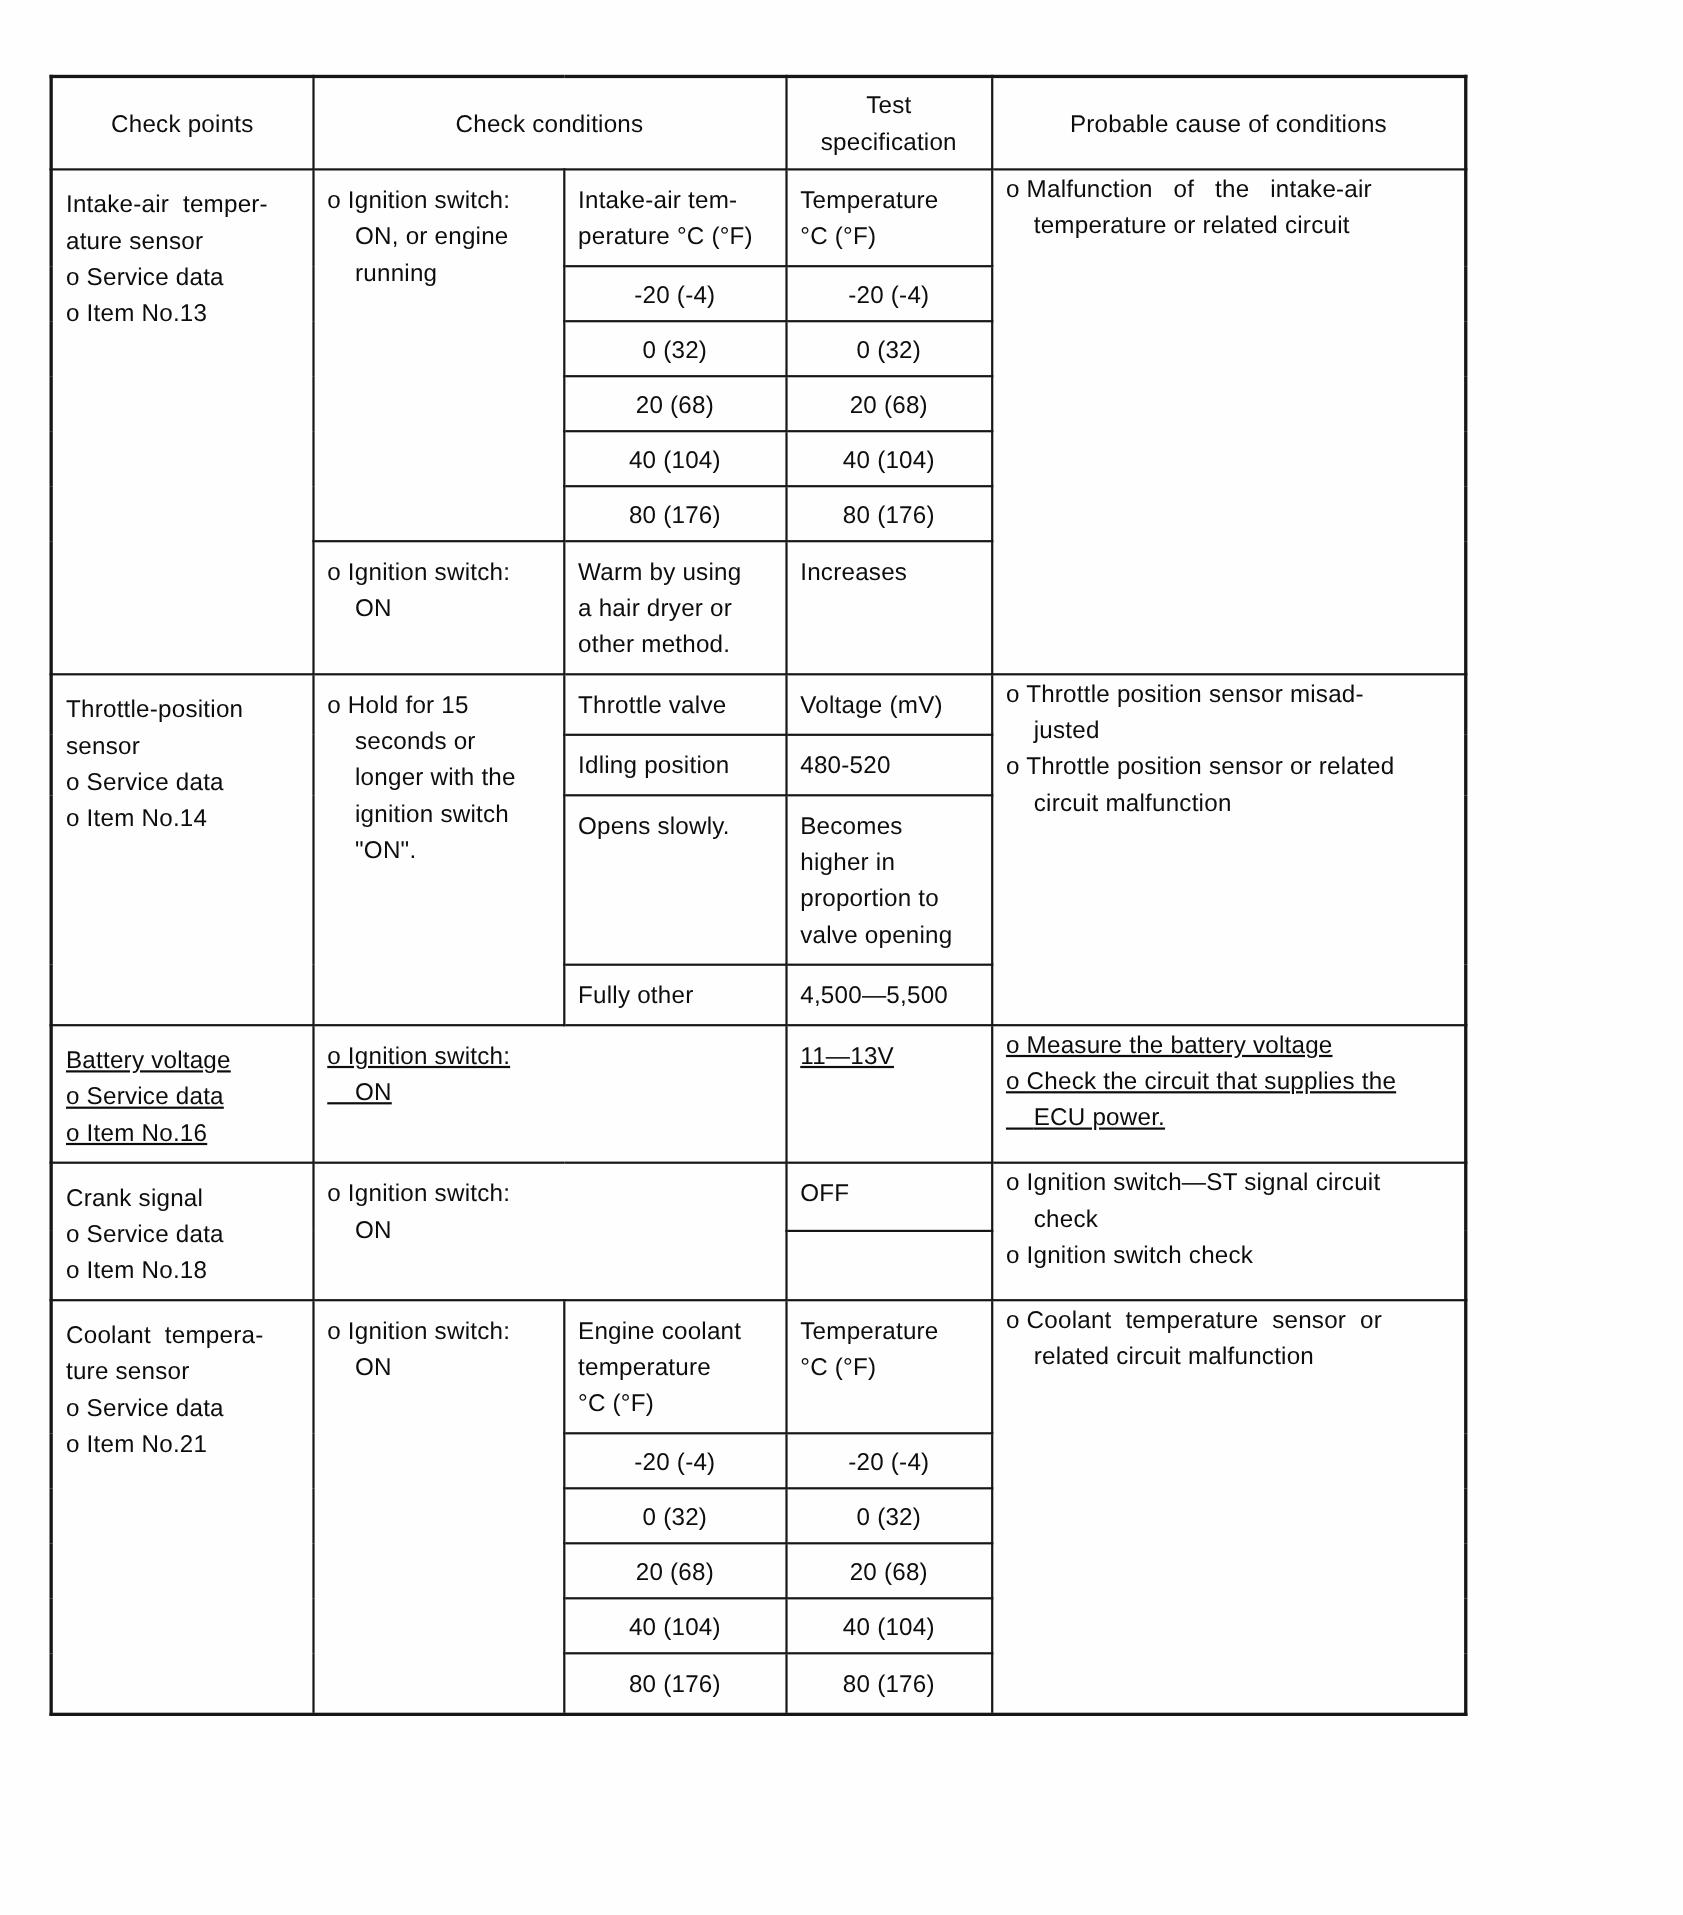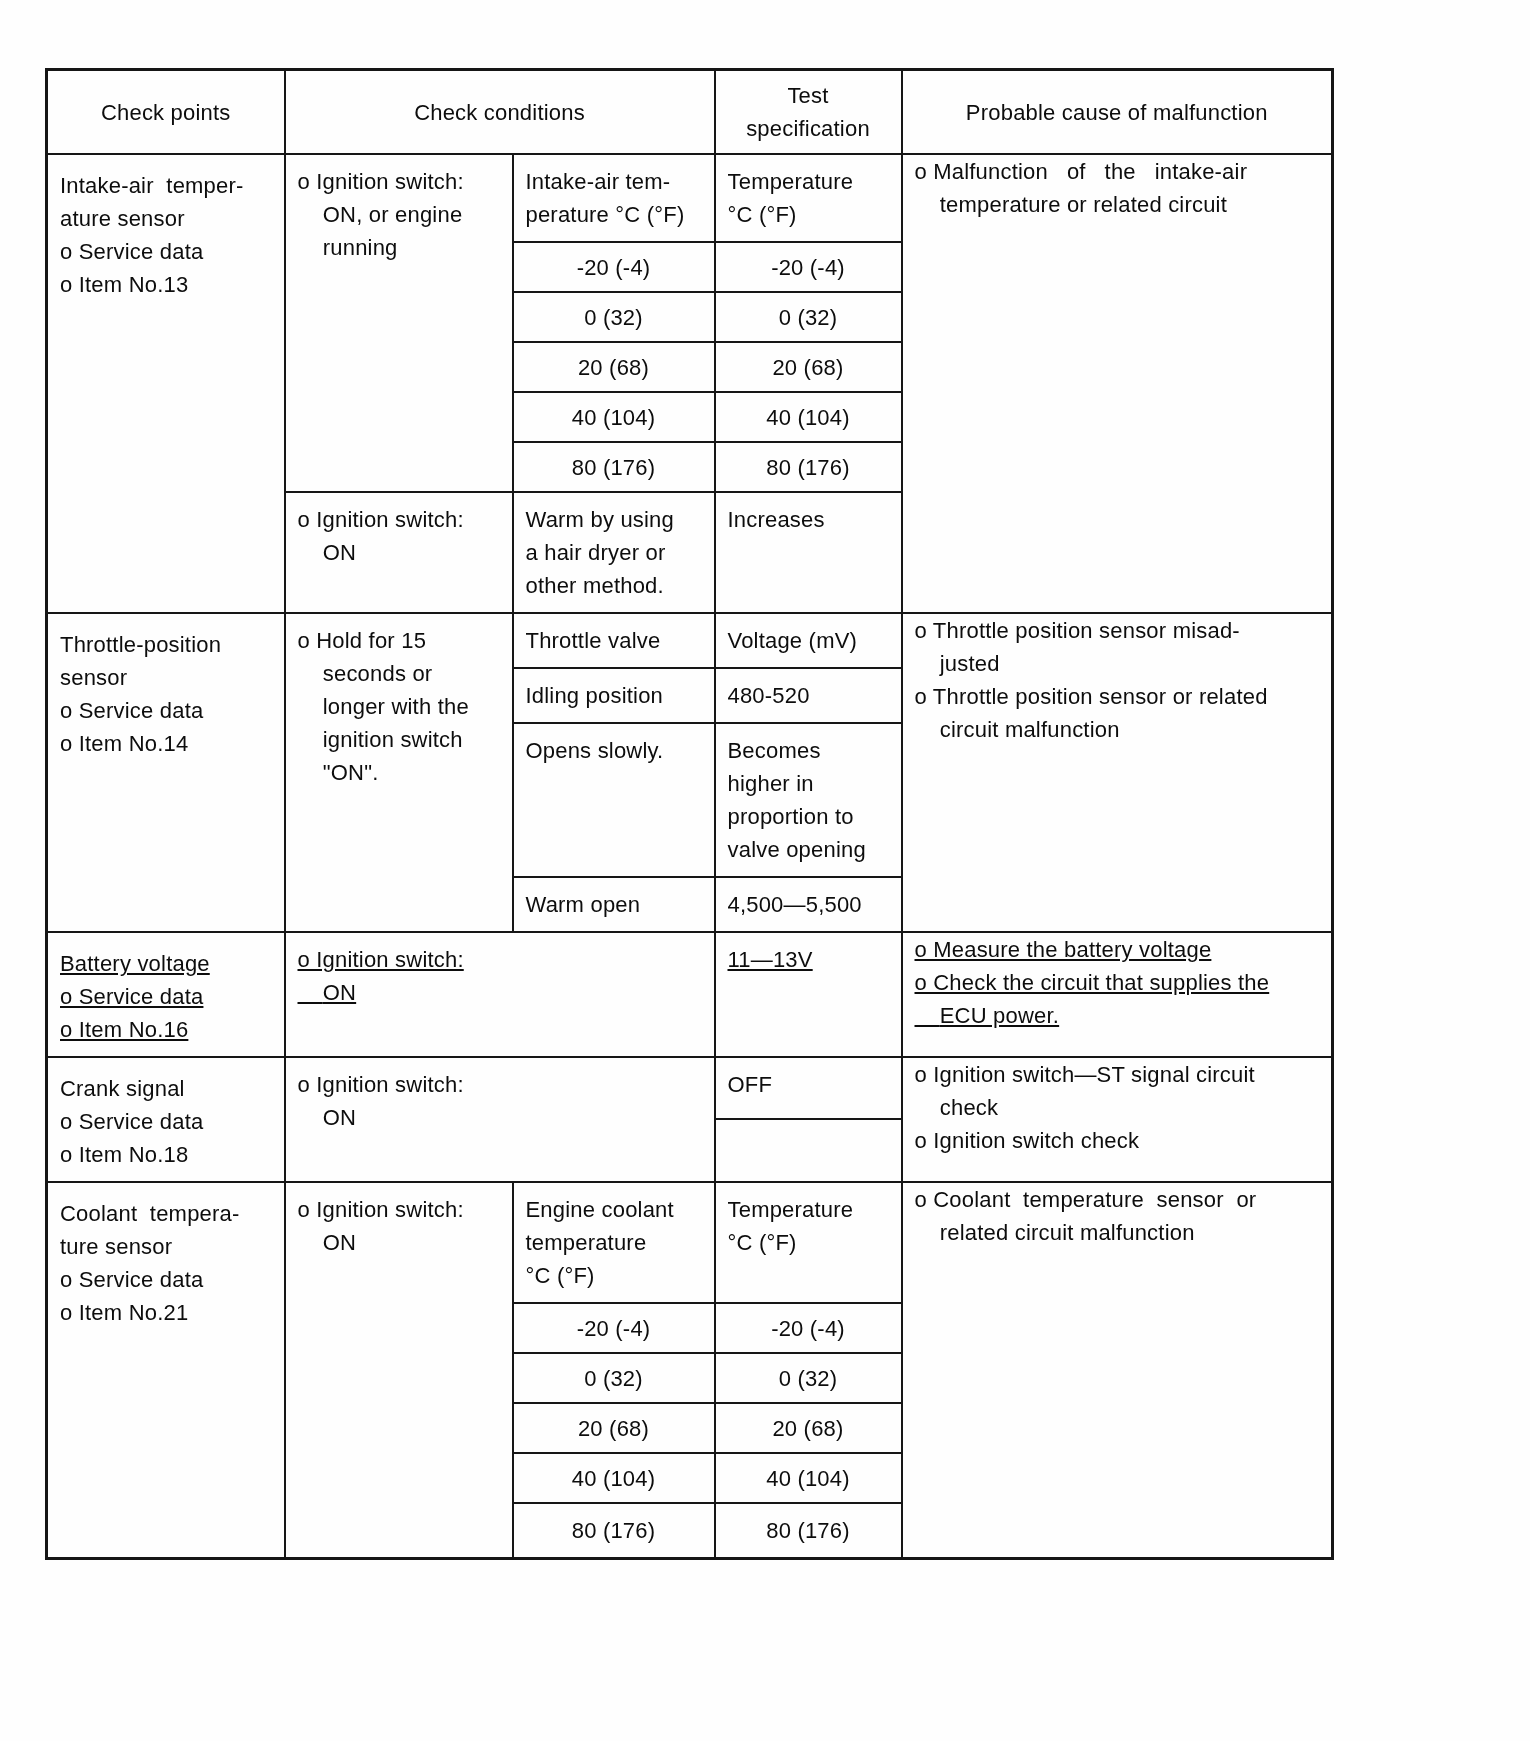--- a/index.html
+++ b/index.html
@@ -72,21 +72,21 @@
       <col style="width:187px">
       <col style="width:431px">
     </colgroup>
 
     <tbody>
         <tr class="h82">
       <th>Check points</th>
       <th colspan="2">Check conditions</th>
       <th>Test
 specification</th>
-      <th>Probable cause of malfunction</th>
+      <th>Probable cause of conditions</th>
     </tr>
 
     <tr class="h85">
       <td class="cp" rowspan="7">Intake-air  temper-
 ature sensor
 o Service data
 o Item No.13</td>
       <td rowspan="6">o Ignition switch:
     ON, or engine
     running</td>
@@ -148,21 +148,21 @@
       <td>480-520</td>
     </tr>
     <tr class="h152">
       <td>Opens slowly.</td>
       <td>Becomes
 higher in
 proportion to
 valve opening</td>
     </tr>
     <tr class="h48">
-      <td>Warm open</td>
+      <td>Fully other</td>
       <td>4,500—5,500</td>
     </tr>
 
     <tr class="h122">
       <td class="cp">Battery voltage
 o Service data
 o Item No.16</td>
       <td colspan="2">o Ignition switch:
     ON</td>
       <td>11—13V</td>

